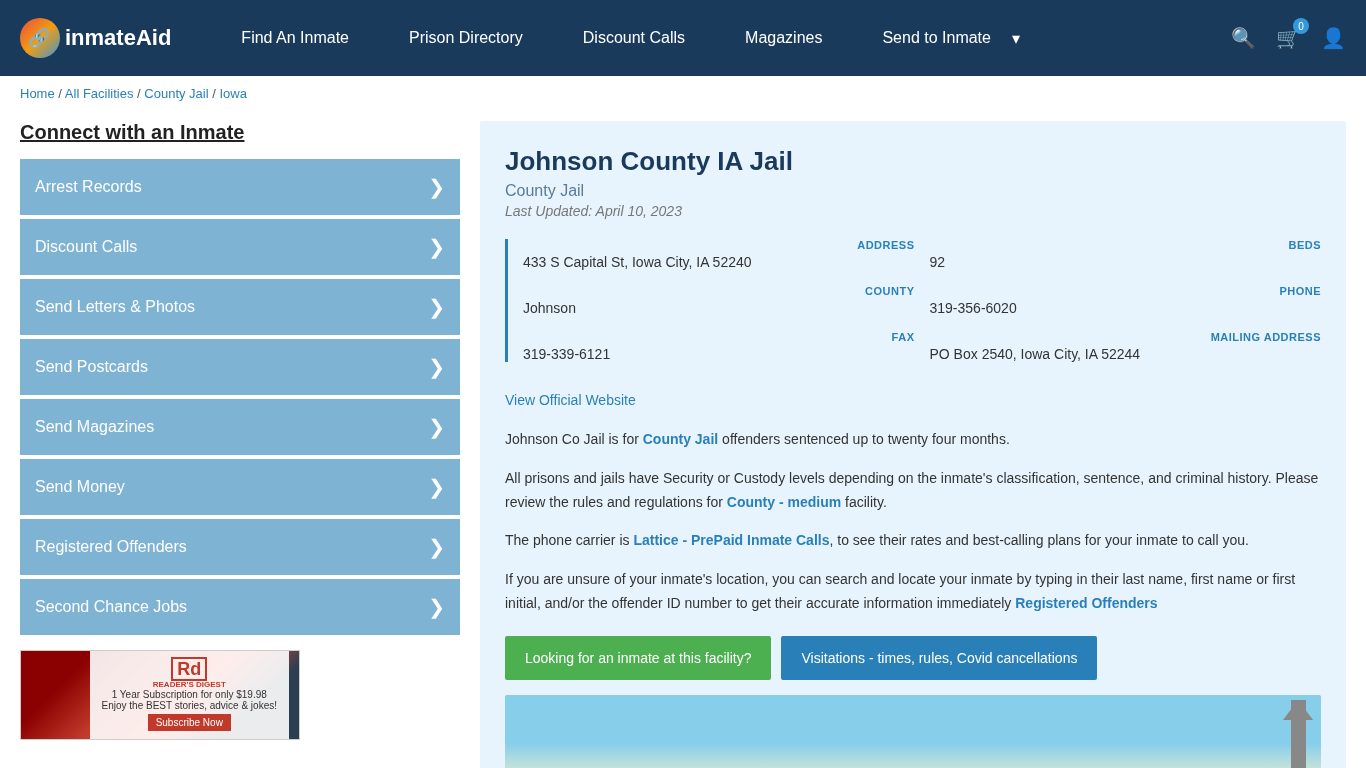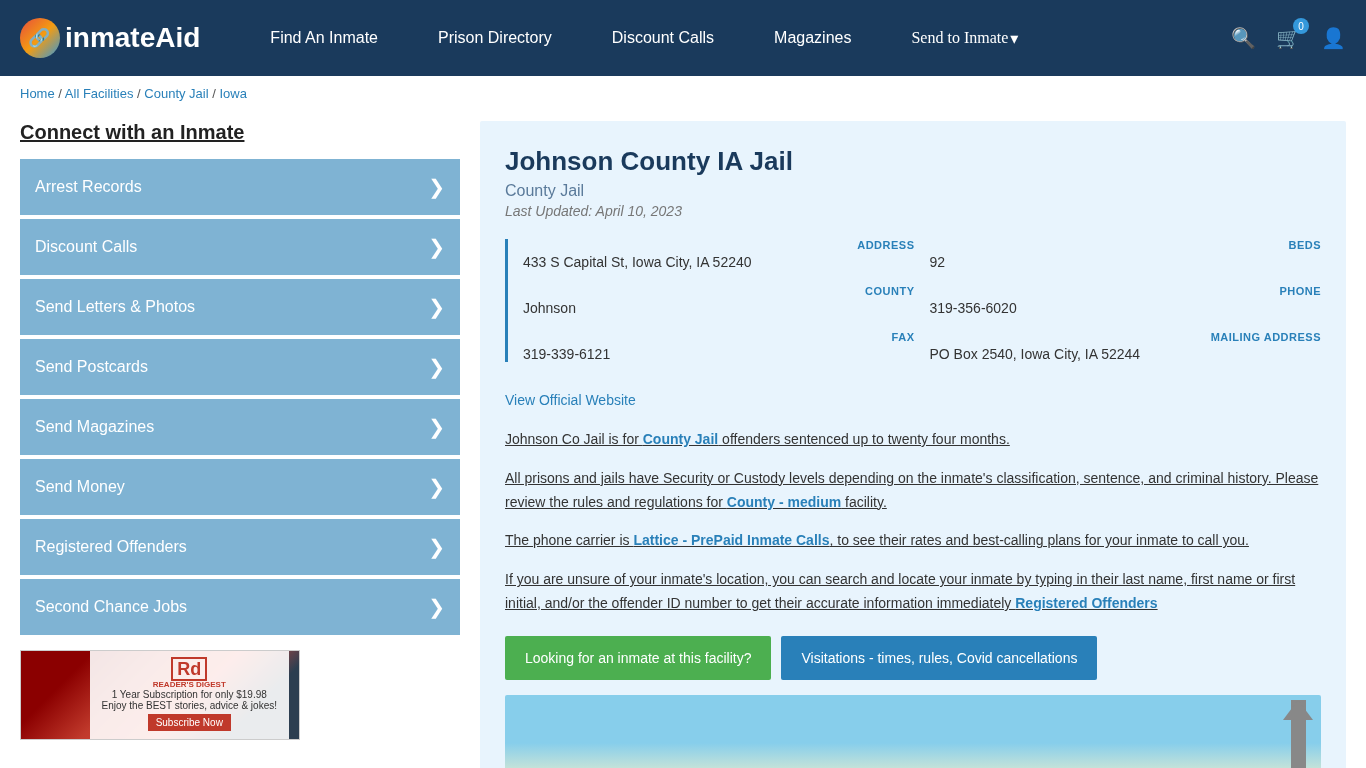--- a/index.html
+++ b/index.html
@@ -1,21 +1,21 @@
 <!DOCTYPE html>
 <html><head>
   <meta charset="utf-8">
   <style>
     * { margin: 0; padding: 0; box-sizing: border-box; }
     body { font-family: Arial, sans-serif; font-size: 14px; color: #333; background: #fff; width: 1366px; }
 
     
     .header { background: #1a3a5c; display: flex; align-items: center; padding: 0 20px; height: 76px; }
     .logo { display: flex; align-items: center; margin-right: 40px; }
-    .logo-text { color: #fff; font-size: 28px; font-weight: bold; }
+    .logo-text { color: #fff; font-size: 22px; font-weight: bold; }
     .logo-icon { width: 40px; height: 40px; background: linear-gradient(135deg, #e74c3c, #f39c12, #3498db); border-radius: 50%; display: flex; align-items: center; justify-content: center; margin-right: 5px; font-size: 18px; }
     nav { display: flex; flex: 1; align-items: flex-start; }
     .nav-item { color: #fff; text-decoration: none; padding: 0 30px; font-size: 16px; height: 76px; display: flex; align-items: center; cursor: pointer; }
     .nav-icons { display: flex; align-items: center; gap: 20px; margin-left: auto; }
     .nav-icon-btn { color: #fff; font-size: 20px; cursor: pointer; position: relative; }
     .cart-badge { position: absolute; top: -8px; right: -8px; background: #3498db; color: #fff; border-radius: 50%; width: 16px; height: 16px; font-size: 10px; display: flex; align-items: center; justify-content: center; }
 
     
     .breadcrumb { padding: 10px 20px; font-size: 13px; }
     .breadcrumb a { color: #2980b9; text-decoration: none; }
@@ -46,32 +46,32 @@
     .facility-updated { font-size: 14px; color: #777; font-style: italic; margin-bottom: 20px; }
 
     .info-grid { display: grid; grid-template-columns: 1fr 1fr; gap: 15px; border-left: 3px solid #2980b9; padding-left: 15px; margin-bottom: 20px; }
     .info-item { }
     .info-label { font-size: 11px; font-weight: bold; color: #2980b9; text-transform: uppercase; letter-spacing: 0.5px; margin-bottom: 3px; text-align: right; }
     .info-value { font-size: 14px; color: #333; }
 
     .official-link { color: #2980b9; text-decoration: none; font-size: 14px; margin-top: 10px; display: inline-block; }
 
     .description { margin-top: 20px; line-height: 1.7; font-size: 14px; }
-    .description p { margin-bottom: 15px; text-decoration: underline; }
+    .description p { margin-bottom: 15px; }
     .description a { color: #2980b9; text-decoration: none; font-weight: bold; }
 
     .action-buttons { display: flex; gap: 10px; margin-top: 20px; }
     .btn-green { background: #4caf50; color: #fff; border: none; padding: 14px 20px; font-size: 14px; cursor: pointer; border-radius: 2px; }
     .btn-blue { background: #2980b9; color: #fff; border: none; padding: 14px 20px; font-size: 14px; cursor: pointer; border-radius: 2px; }
 
     .facility-image { width: 100%; height: 80px; background: linear-gradient(180deg, #87ceeb 60%, #d4e8d4 100%); margin-top: 15px; display: flex; align-items: flex-end; justify-content: flex-end; padding: 5px; overflow: hidden; border-radius: 2px; }
     .tower { width: 15px; height: 70px; background: #888; margin-right: 10px; position: relative; }
     .tower::before { content: ''; position: absolute; top: 0; left: -8px; width: 0; height: 0; border-left: 15px solid transparent; border-right: 15px solid transparent; border-bottom: 20px solid #888; }
 
-    .send-to-inmate-dropdown { display: flex; align-items: center; gap: 2px; font-family: Liberation Serif, serif; }
+    .send-to-inmate-dropdown { display: flex; align-items: center; gap: 21px; }
   </style>
 </head>
 <body>
 
 <header>
   <div class="header">
     <div class="logo">
       <div class="logo-icon">🔗</div>
       <span class="logo-text">inmateAid</span>
     </div>

